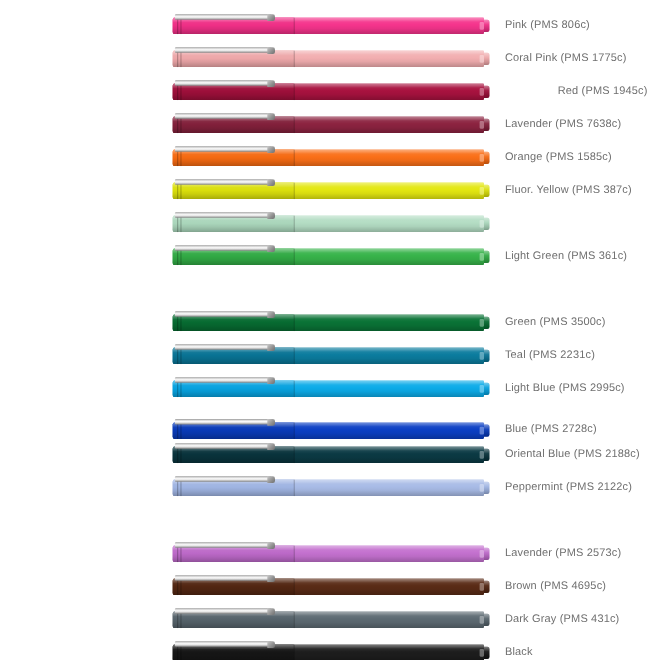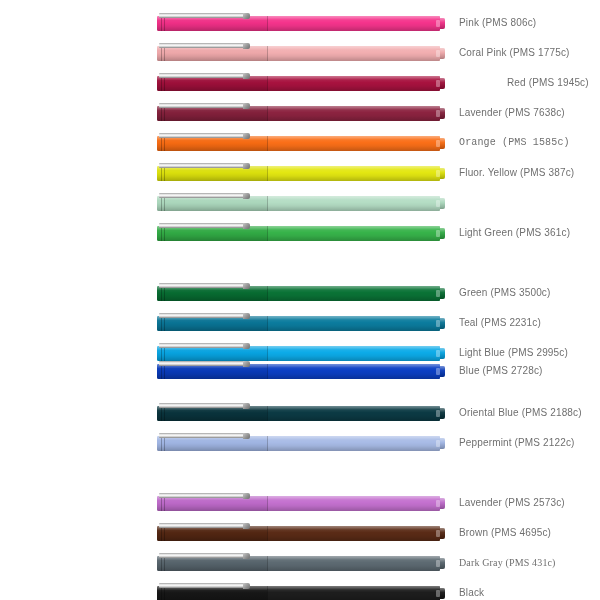--- a/index.html
+++ b/index.html
@@ -225,21 +225,21 @@
         <div class="seam"></div>
         <div class="ring r1"></div>
         <div class="ring r2"></div>
         <div class="tip-step" style="background: rgb(130, 32, 59);"></div>
         <div class="tip-notch"></div>
         <div class="clip"></div>
         <div class="clip-tip"></div>
       </div>
       <div class="label" style="color: rgb(111, 111, 111);">Lavender (PMS 7638c)</div>
     </div>
-    <div class="pen-row" style="top: 128px; font-family: Liberation Mono, monospace;">
+    <div class="pen-row" style="top: 128px;">
       <div class="pen">
         <div class="body" style="background: rgb(250, 111, 24);"></div>
         <div class="cap" style="background: rgb(245, 106, 18);">
           <div style="position: absolute; inset: 0px; border-radius: inherit; background: linear-gradient(rgba(255, 255, 255, 0.42) 0%, rgba(255, 255, 255, 0.28) 12%, rgba(255, 255, 255, 0.04) 30%, rgba(255, 255, 255, 0) 46%, rgba(0, 0, 0, 0.07) 68%, rgba(0, 0, 0, 0.18) 90%, rgba(0, 0, 0, 0.24) 100%);"></div>
         </div>
         <div class="seam"></div>
         <div class="ring r1"></div>
         <div class="ring r2"></div>
         <div class="tip-step" style="background: rgb(245, 106, 18);"></div>
         <div class="tip-notch"></div>
@@ -336,21 +336,21 @@
         <div class="seam"></div>
         <div class="ring r1"></div>
         <div class="ring r2"></div>
         <div class="tip-step" style="background: rgb(7, 162, 223);"></div>
         <div class="tip-notch"></div>
         <div class="clip"></div>
         <div class="clip-tip"></div>
       </div>
       <div class="label" style="color: rgb(111, 111, 111);">Light Blue (PMS 2995c)</div>
     </div>
-    <div class="pen-row" style="top: 356px;">
+    <div class="pen-row" style="top: 376px;">
       <div class="pen">
         <div class="body" style="background: rgb(11, 63, 196);"></div>
         <div class="cap" style="background: rgb(9, 58, 183);">
           <div style="position: absolute; inset: 0px; border-radius: inherit; background: linear-gradient(rgba(255, 255, 255, 0.42) 0%, rgba(255, 255, 255, 0.28) 12%, rgba(255, 255, 255, 0.04) 30%, rgba(255, 255, 255, 0) 46%, rgba(0, 0, 0, 0.07) 68%, rgba(0, 0, 0, 0.18) 90%, rgba(0, 0, 0, 0.24) 100%);"></div>
         </div>
         <div class="seam"></div>
         <div class="ring r1"></div>
         <div class="ring r2"></div>
         <div class="tip-step" style="background: rgb(9, 58, 183);"></div>
         <div class="tip-notch"></div>
@@ -430,21 +430,21 @@
           <div style="position: absolute; inset: 0px; border-radius: inherit; background: linear-gradient(rgba(255, 255, 255, 0.42) 0%, rgba(255, 255, 255, 0.28) 12%, rgba(255, 255, 255, 0.04) 30%, rgba(255, 255, 255, 0) 46%, rgba(0, 0, 0, 0.07) 68%, rgba(0, 0, 0, 0.18) 90%, rgba(0, 0, 0, 0.24) 100%);"></div>
         </div>
         <div class="seam"></div>
         <div class="ring r1"></div>
         <div class="ring r2"></div>
         <div class="tip-step" style="background: rgb(86, 99, 107);"></div>
         <div class="tip-notch"></div>
         <div class="clip"></div>
         <div class="clip-tip"></div>
       </div>
-      <div class="label" style="color: rgb(111, 111, 111); font-family: Liberation Serif, serif;">Dark Gray (PMS 431c)</div>
+      <div class="label" style="color: rgb(111, 111, 111);">Dark Gray (PMS 431c)</div>
     </div>
     <div class="pen-row" style="top: 578px;">
       <div class="pen">
         <div class="body" style="background: rgb(29, 29, 29);"></div>
         <div class="cap" style="background: rgb(22, 22, 22);">
           <div style="position: absolute; inset: 0px; border-radius: inherit; background: linear-gradient(rgba(255, 255, 255, 0.42) 0%, rgba(255, 255, 255, 0.28) 12%, rgba(255, 255, 255, 0.04) 30%, rgba(255, 255, 255, 0) 46%, rgba(0, 0, 0, 0.07) 68%, rgba(0, 0, 0, 0.18) 90%, rgba(0, 0, 0, 0.24) 100%);"></div>
         </div>
         <div class="seam"></div>
         <div class="ring r1"></div>
         <div class="ring r2"></div>

